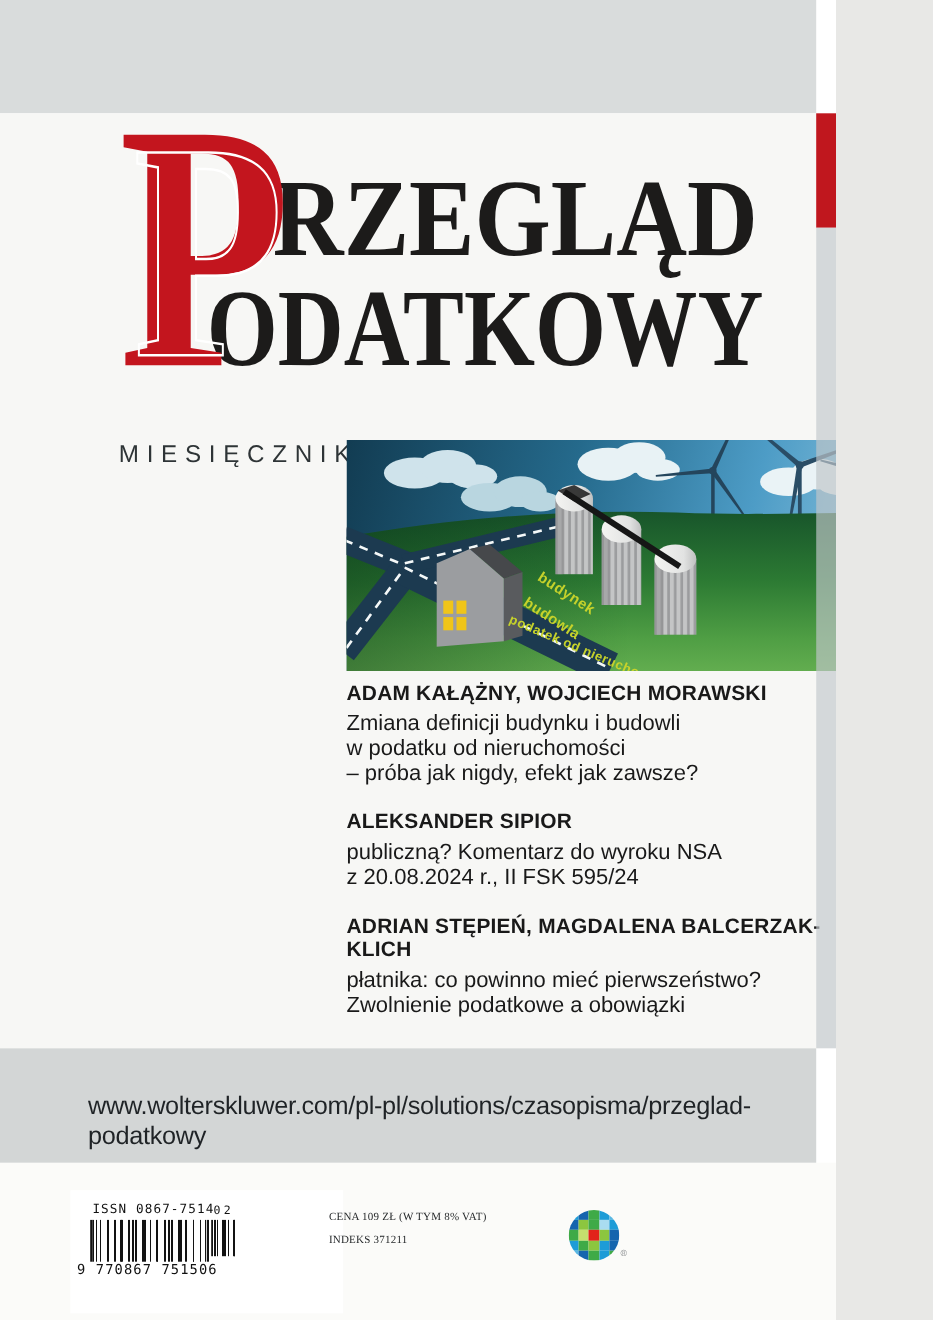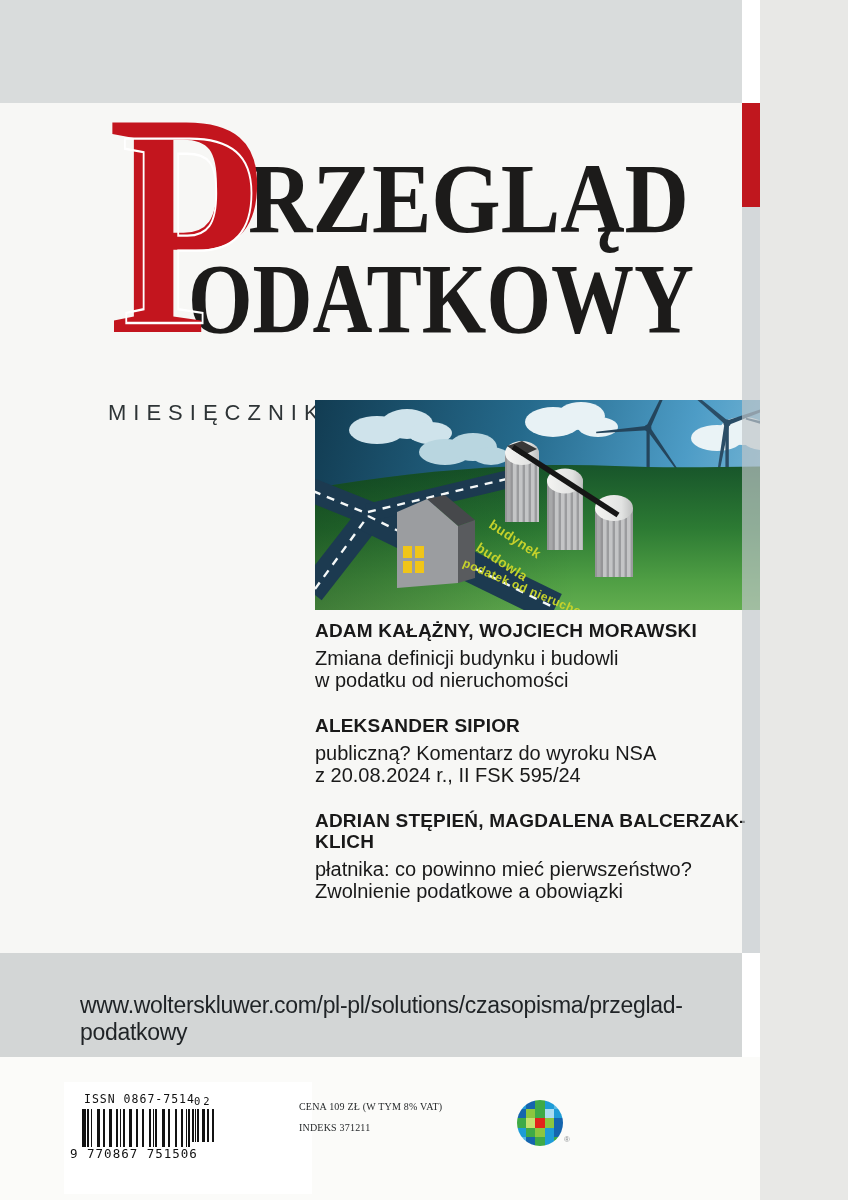--- a/index.html
+++ b/index.html
@@ -233,20 +233,21 @@
     <div id="issue-month">luty</div>
     <div id="issue-year">2025</div>
   </div>
   <div id="sidebar-overlay" class="abs"></div>
 
   <div id="article-list" class="abs">
     <div class="article">
       <div class="article-authors">ADAM KAŁĄŻNY, WOJCIECH MORAWSKI</div>
       <div class="article-line">Zmiana definicji budynku i budowli</div>
       <div class="article-line">w podatku od nieruchomości</div>
+      <div class="article-line">– próba jak nigdy, efekt jak zawsze?</div>
     </div>
     <div class="article">
       <div class="article-authors">ALEKSANDER SIPIOR</div>
       <div class="article-line">publiczną? Komentarz do wyroku NSA</div>
       <div class="article-line">z 20.08.2024 r., II FSK 595/24</div>
     </div>
     <div class="article">
       <div class="article-authors">ADRIAN STĘPIEŃ, MAGDALENA BALCERZAK-KLICH</div>
       <div class="article-line">płatnika: co powinno mieć pierwszeństwo?</div>
       <div class="article-line">Zwolnienie podatkowe a obowiązki</div>

